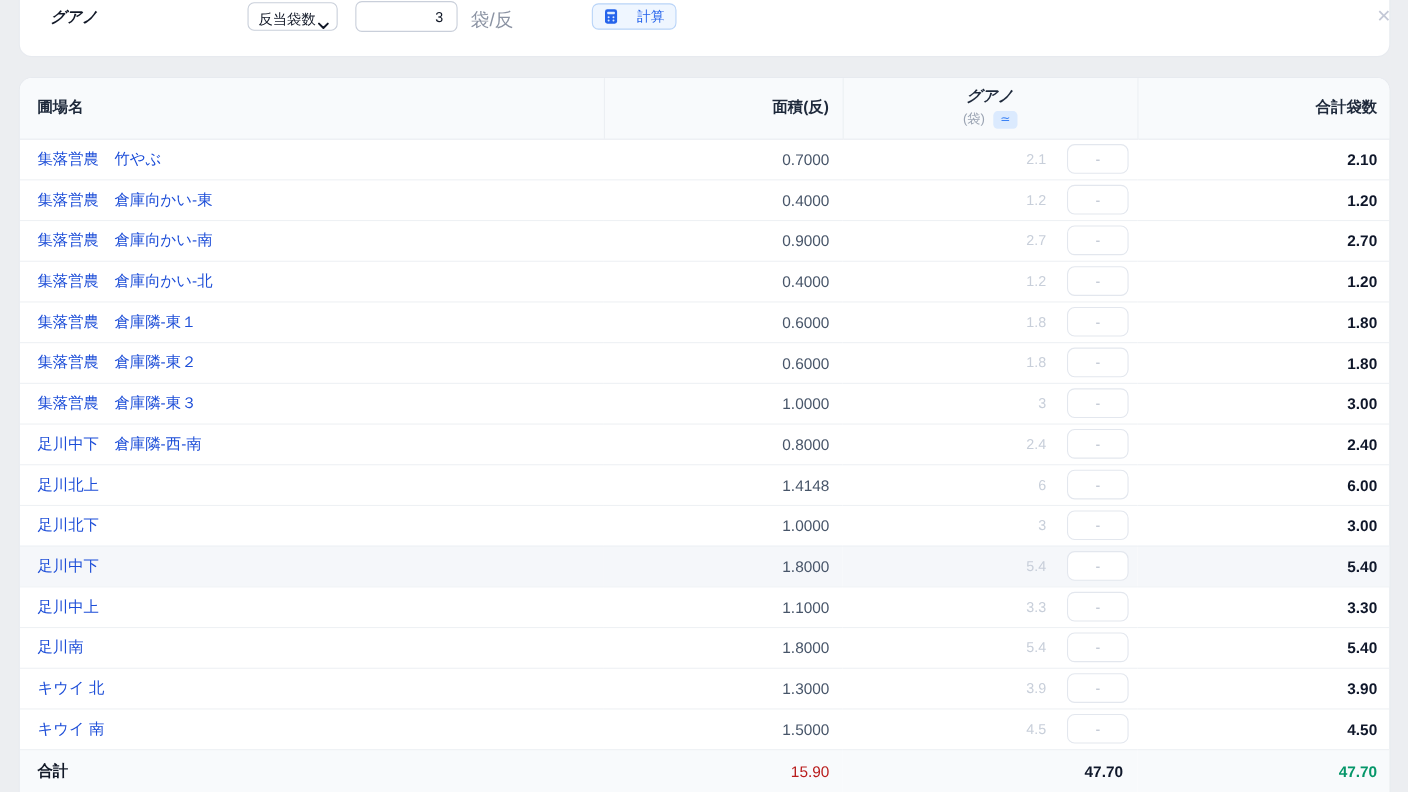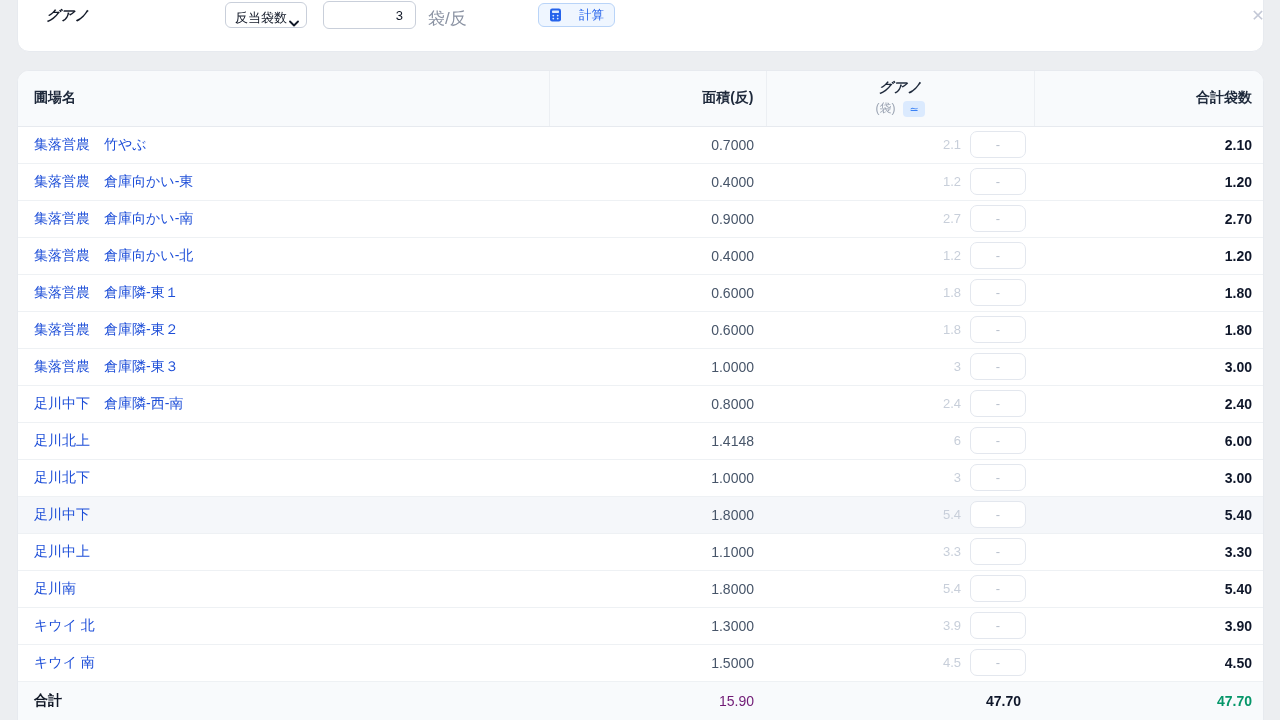--- a/index.html
+++ b/index.html
@@ -80,38 +80,38 @@
     display: inline-block; background: #dbeafe; color: #3b82f6;
     border-radius: 4px; font-size: 11px; line-height: 16px; padding: 0 6px;
     font-style: normal; cursor: pointer;
   }
 
   tbody td { height: 37px; border-bottom: 1px solid #eef1f4; vertical-align: middle; }
   tbody tr.hl td { background: #f5f7fa; }
   td.c-name  { padding-left: 16px; color: #1d4ed8; }
   td.c-area  { text-align: right; padding-right: 12px; color: #475569; }
   td.c-guano .guano-wrap {
-    display: flex; align-items: center; justify-content: flex-end; gap: 9px;
+    display: flex; align-items: center; justify-content: flex-end; gap: 19px;
     padding-right: 8px;
   }
   .ghost { color: #c8cfda; font-size: 13px; }
   .bag-input {
     width: 56px; height: 27px; border: 1px solid #e3e7ee; border-radius: 7px;
     background: #fff; text-align: center; font-size: 13px; color: #334155;
     outline: none; font-family: "Liberation Sans", sans-serif;
   }
   .bag-input::placeholder { color: #b7bfcc; }
   td.c-total { text-align: right; padding-right: 13px; font-weight: 700; color: #0f172a; }
 
   tfoot td {
     height: 39px; background: #f8fafc; border-top: 1px solid #d5dbe4;
     vertical-align: middle; font-size: 14px;
   }
   td.f-label { padding-left: 16px; font-weight: 700; color: #111827; margin-top: 36px; }
-  td.f-area  { text-align: right; padding-right: 12px; color: #701a75; }
+  td.f-area  { text-align: right; padding-right: 12px; color: #b91c1c; }
   td.f-guano { text-align: right; padding-right: 13px; font-weight: 700; color: #0f172a; }
   td.f-total { text-align: right; padding-right: 13px; font-weight: 700; color: #059669; }
 </style>
 </head>
 <body>
 
 <div class="toolbar-card">
   <div class="toolbar-row">
     <span class="tool-title">グアノ</span>
 

